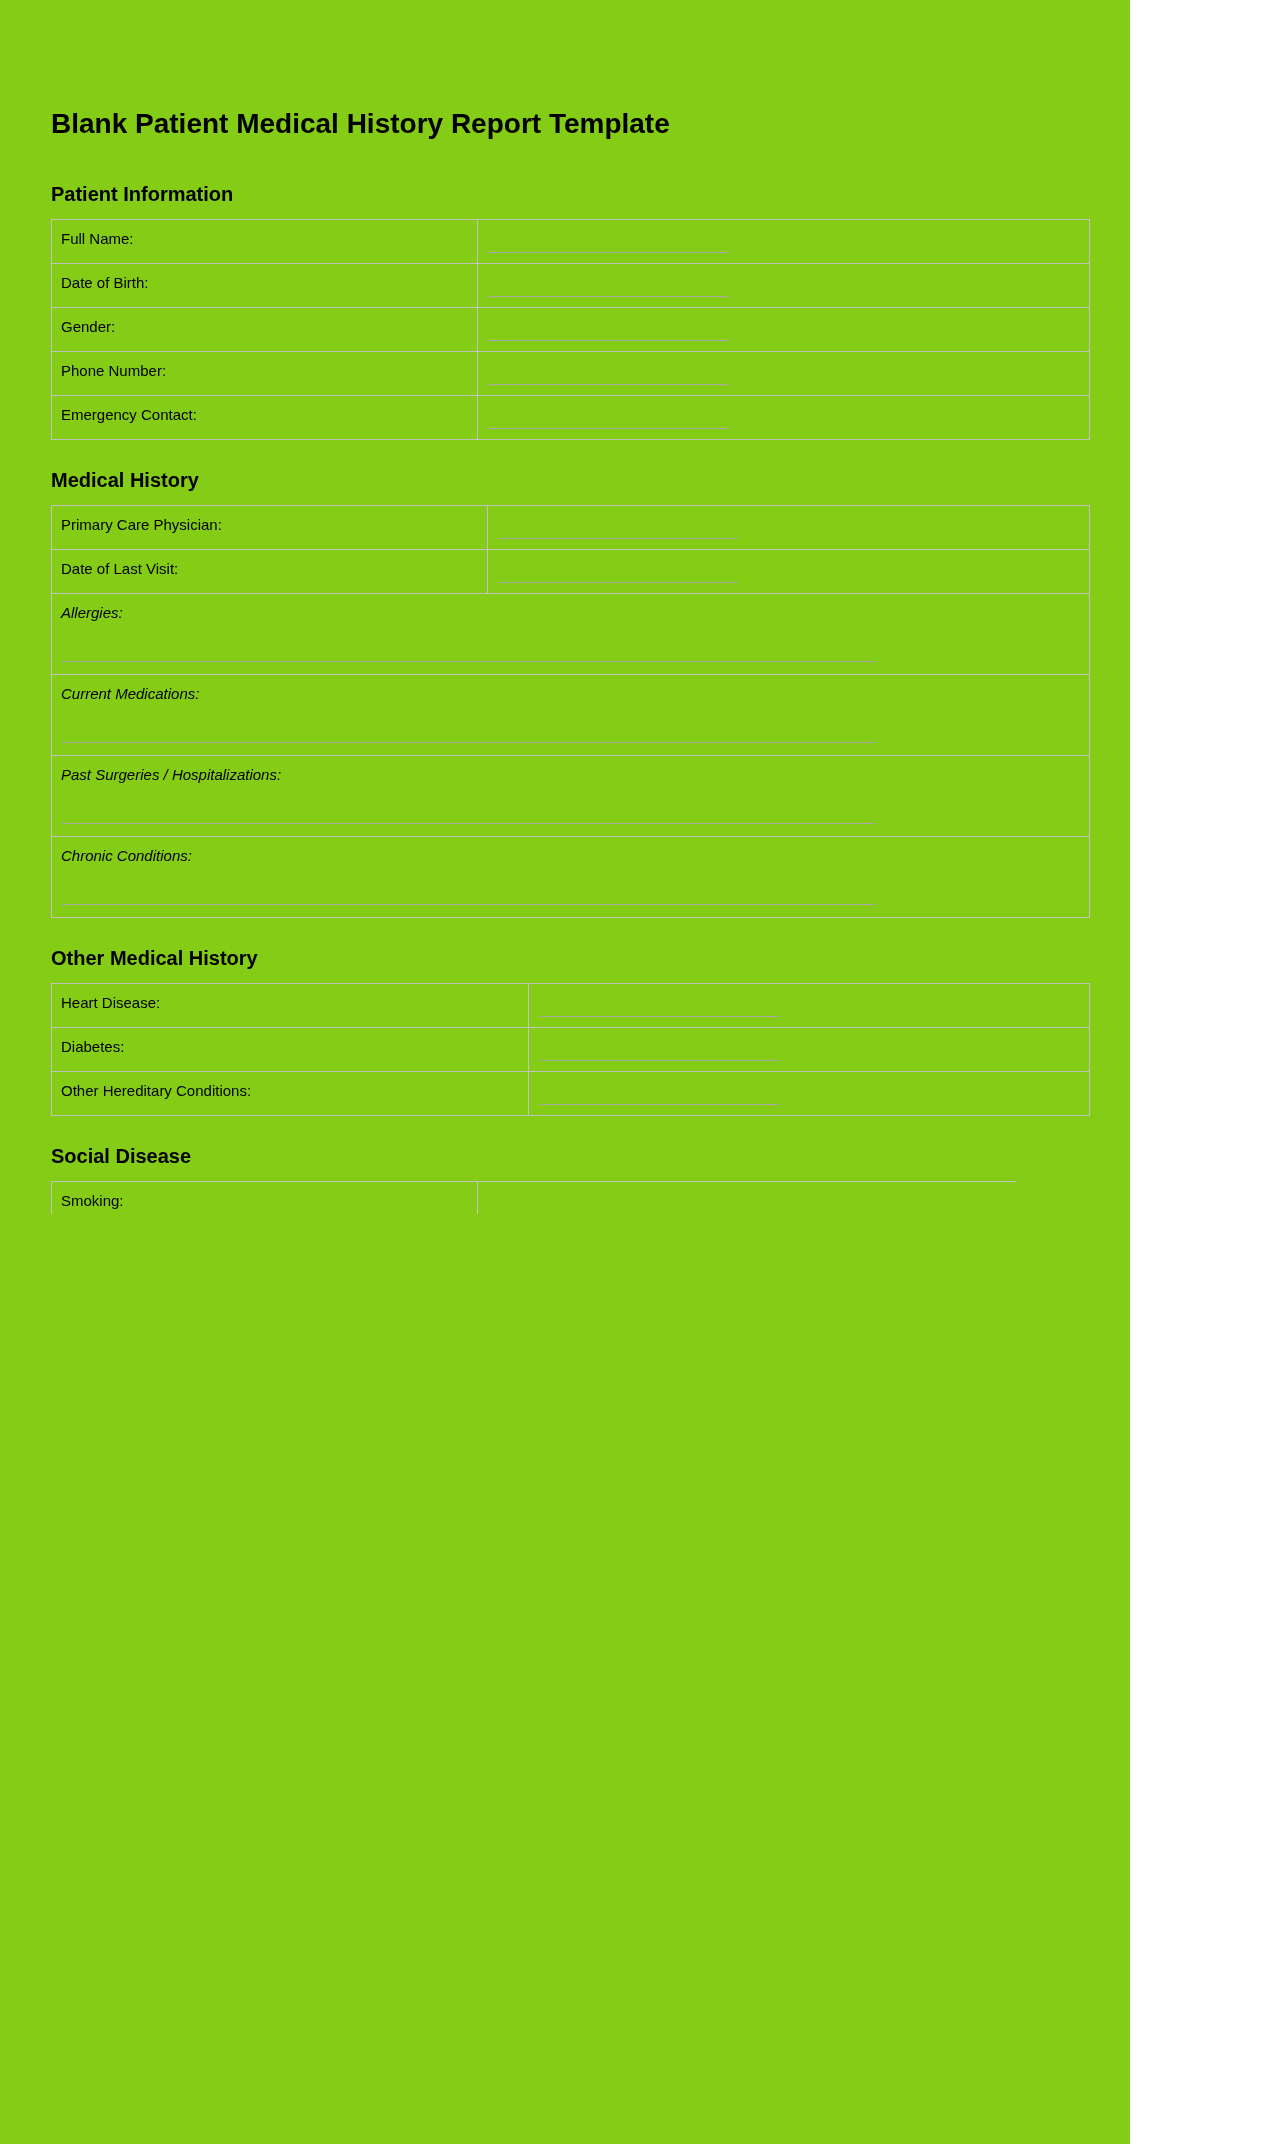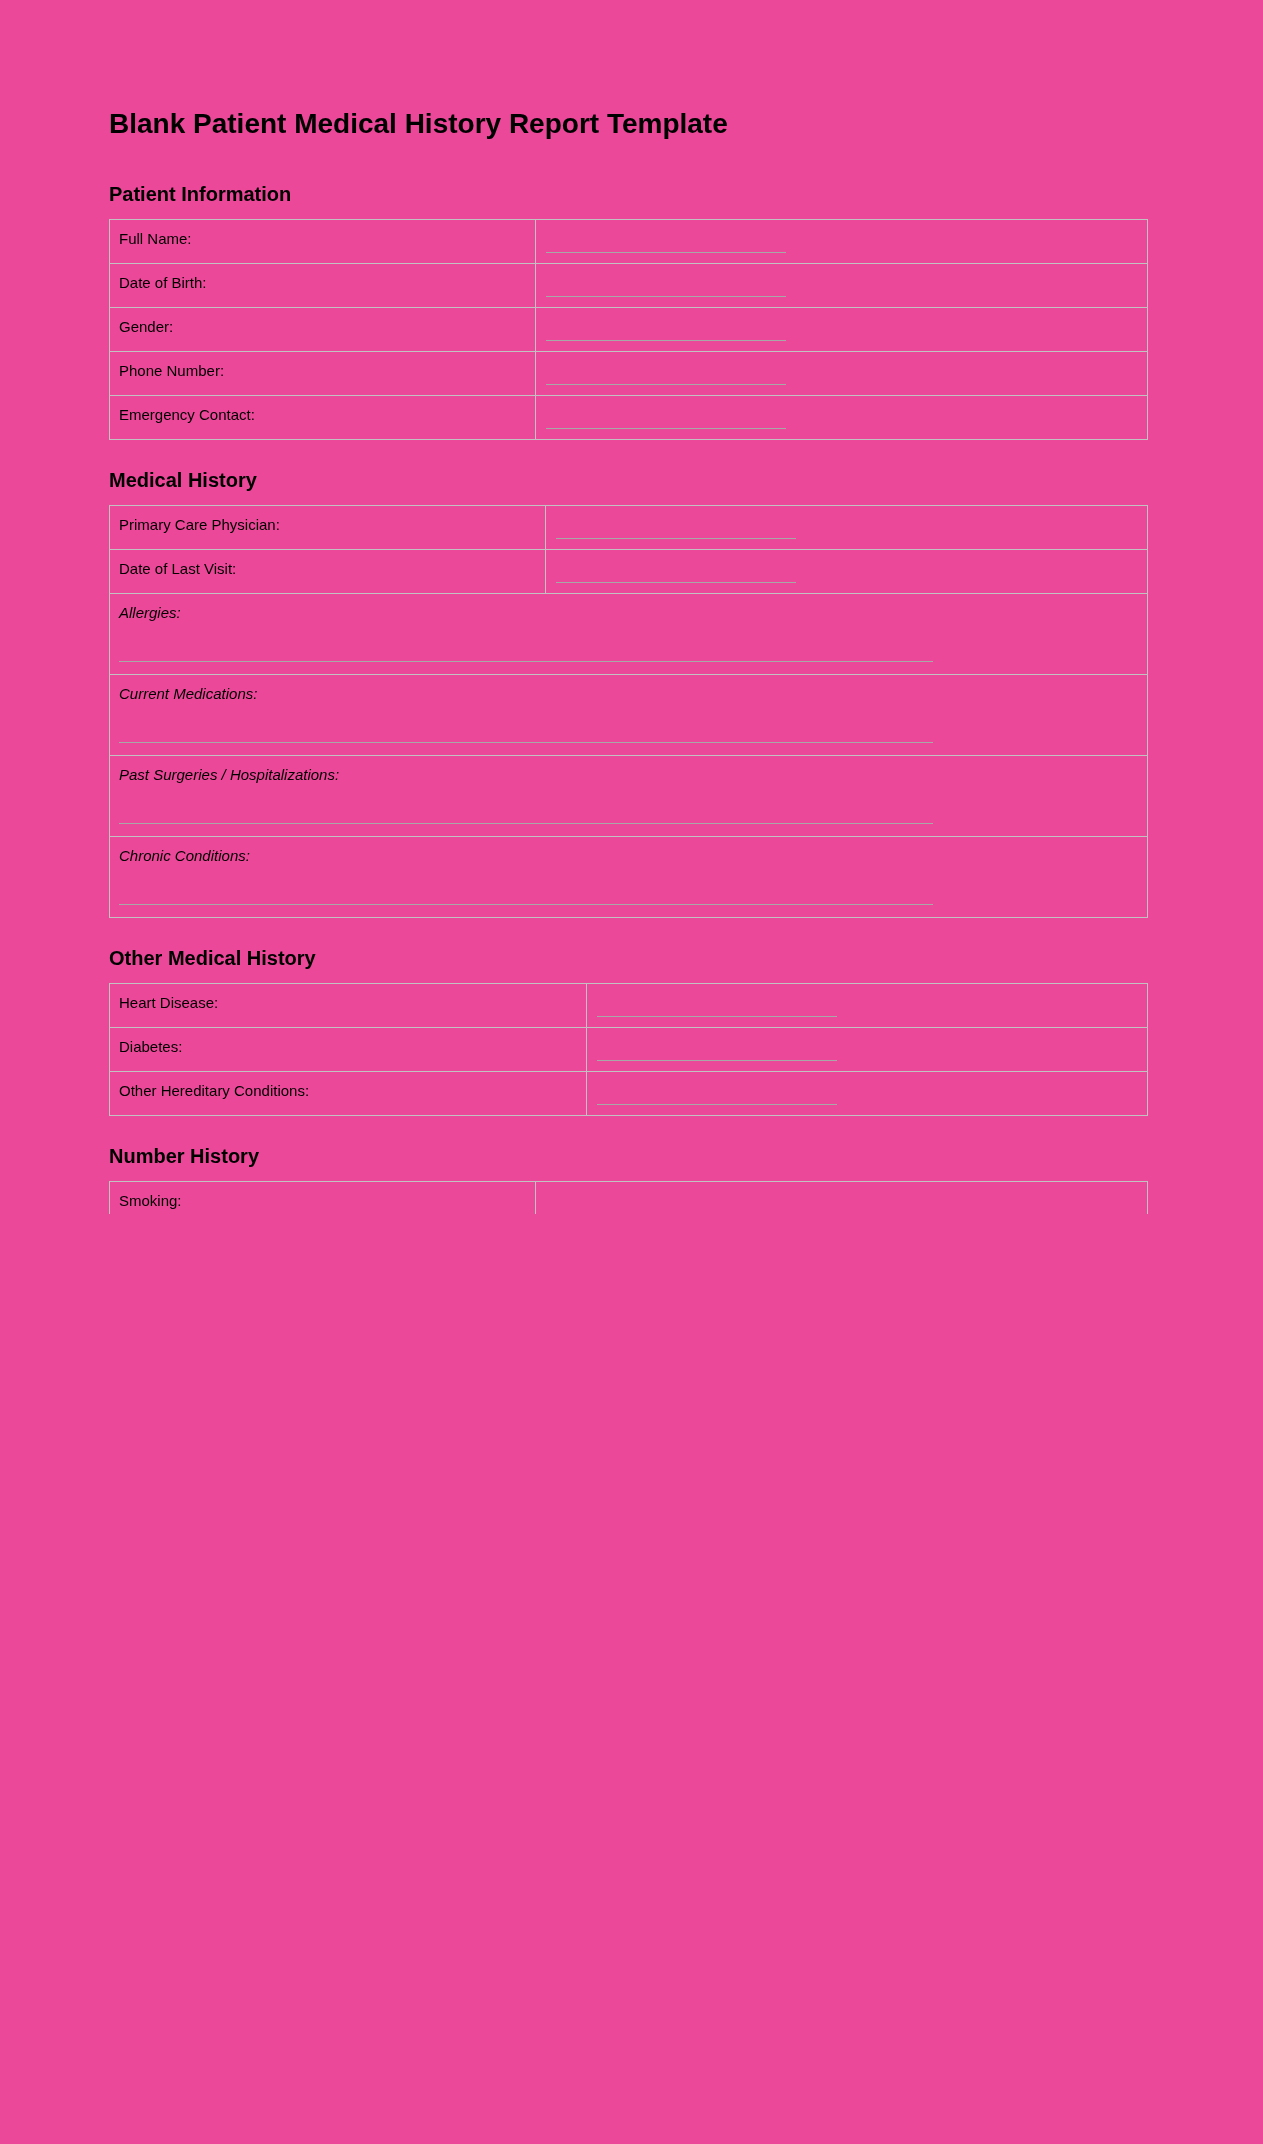--- a/index.html
+++ b/index.html
@@ -9,24 +9,24 @@
   }
   body {
     width: 1263px;
     height: 2144px;
     overflow: hidden;
     font-family: "Liberation Sans", sans-serif;
     color: #000000;
   }
   .page {
     box-sizing: border-box;
-    width: 1263px;
+    width: 1130px;
     height: 2144px;
-    padding: 106px 114px 0 109px;
-    background: #ec4899;
+    padding: 106px 114px 0 51px;
+    background: #84cc16;
   }
   h1.doc-title {
     font-size: 28px;
     line-height: 1.25;
     font-weight: 700;
     margin: 0 0 41px 0;
   }
   h2.sec-heading {
     font-size: 20px;
     line-height: 1.2;
@@ -209,21 +209,21 @@
         <td class="label-cell">Other Hereditary Conditions:</td>
         <td class="value-cell">
               <div class="u u240"></div>
             </td>
       </tr>
     </tbody>
       </table>
   </section>
 
   <section>
-    <h2 class="sec-heading">Number History</h2>
+    <h2 class="sec-heading">Social Disease</h2>
     <div class="clip-cut">
       <table class="form-table t-social">
         <colgroup>
             <col class="c-label">
             <col class="c-value">
           </colgroup>
         <tbody>
             <tr class="form-row">
           <td class="label-cell">Smoking:</td>
           <td class="value-cell"></td>

